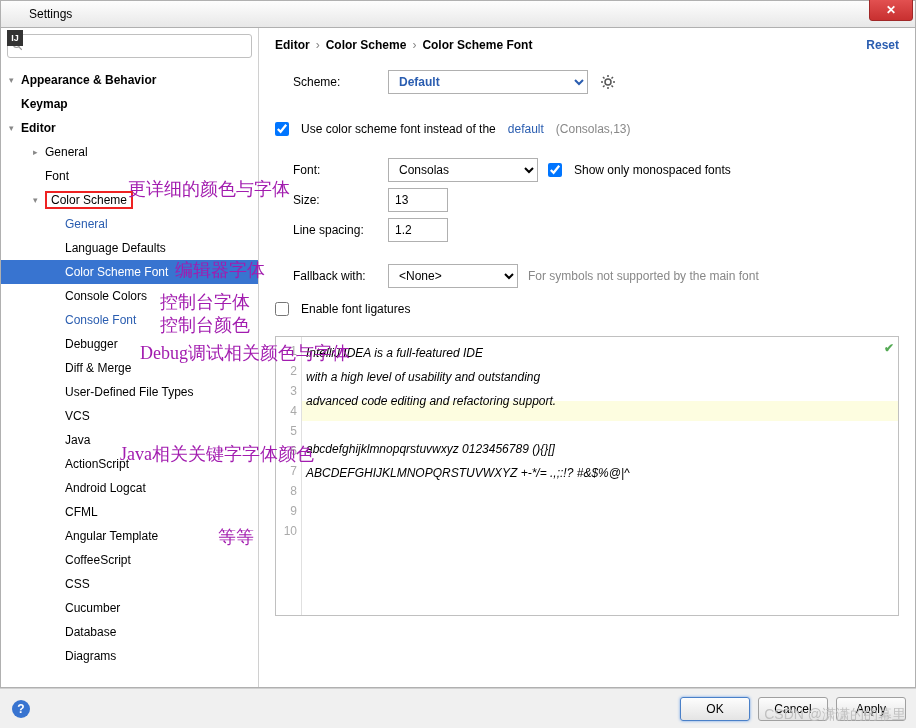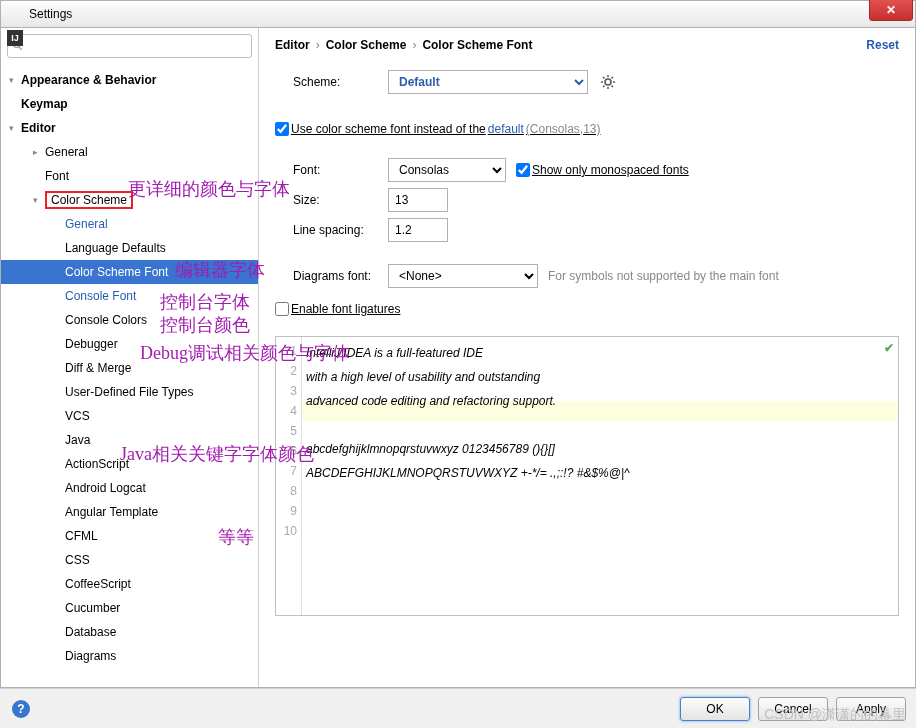--- a/index.html
+++ b/index.html
@@ -23,21 +23,21 @@
 .color-scheme-box { border: 2px solid #e22; display: inline-block; padding: 0 4px; }
 .main { flex: 1; padding: 10px 16px; position: relative; overflow: hidden; }
 .breadcrumb { display: flex; align-items: center; gap: 6px; font-weight: bold; margin-bottom: 18px; }
 .breadcrumb .sep { color: #888; font-weight: normal; }
 .reset { position: absolute; right: 16px; top: 10px; color: #2a5db0; font-weight: bold; cursor: pointer; }
 .form-row { display: flex; align-items: center; margin: 6px 0; gap: 10px; }
 .form-row label { width: 85px; margin-left: 18px; }
 select, input[type=text] { border: 1px solid #b0b0b0; height: 24px; padding: 0 6px; background: #fff; }
 .scheme-select { width: 200px; color: #2a5db0; font-weight: bold; }
 .gear { width: 20px; height: 20px; display: flex; align-items: center; justify-content: center; color: #555; }
-.checkbox-row { display: flex; align-items: center; gap: 2px; text-decoration: underline; }
+.checkbox-row { display: flex; align-items: center; gap: 12px; }
 .checkbox-row input { width: 14px; height: 14px; }
 .link { color: #2a5db0; }
 .gray { color: #888; }
 .preview { border: 1px solid #c0c0c0; margin-top: 20px; height: 280px; background: #fff; font-family: Consolas, monospace; position: relative; }
 .preview .gutter { position: absolute; left: 0; top: 0; bottom: 0; width: 26px; border-right: 1px solid #e0e0e0; color: #aaa; text-align: right; padding: 4px 4px 0 0; line-height: 20px; }
 .preview .code { position: absolute; left: 30px; top: 4px; line-height: 24px; white-space: pre; font-style: italic; }
 .preview .hl-line { position: absolute; left: 26px; right: 0; top: 64px; height: 20px; background: #fdfde0; }
 .preview .check-ico { position: absolute; right: 4px; top: 4px; color: #5a5; font-weight: bold; }
 .button-bar { position: absolute; bottom: 0; left: 0; right: 0; height: 40px; border-top: 1px solid #d0d0d0; background: #f0f0f0; display: flex; align-items: center; justify-content: flex-end; padding-right: 10px; gap: 8px; }
 .button-bar .help { position: absolute; left: 12px; width: 18px; height: 18px; border-radius: 9px; background: #3874d0; color: #fff; display: flex; align-items: center; justify-content: center; font-weight: bold; }
@@ -95,30 +95,30 @@
           <span class="lbl">General</span>
         </div>
         <div class="tree-row l2">
           <span class="arrow"></span>
           <span class="lbl">Language Defaults</span>
         </div>
         <div class="tree-row l2 selected">
           <span class="arrow"></span>
           <span class="lbl">Color Scheme Font</span>
         </div>
+        <div class="tree-row l2">
+          <span class="arrow"></span>
+          <span class="lbl">Console Colors</span>
+        </div>
         <div class="tree-row l2 blue">
           <span class="arrow"></span>
           <span class="lbl">Console Font</span>
         </div>
         <div class="tree-row l2">
           <span class="arrow"></span>
-          <span class="lbl">Console Colors</span>
-        </div>
-        <div class="tree-row l2">
-          <span class="arrow"></span>
           <span class="lbl">Debugger</span>
         </div>
         <div class="tree-row l2">
           <span class="arrow"></span>
           <span class="lbl">Diff &amp; Merge</span>
         </div>
         <div class="tree-row l2">
           <span class="arrow"></span>
           <span class="lbl">User-Defined File Types</span>
         </div>
@@ -133,33 +133,33 @@
         <div class="tree-row l2">
           <span class="arrow"></span>
           <span class="lbl">ActionScript</span>
         </div>
         <div class="tree-row l2">
           <span class="arrow"></span>
           <span class="lbl">Android Logcat</span>
         </div>
         <div class="tree-row l2">
           <span class="arrow"></span>
+          <span class="lbl">CFML</span>
+        </div>
+        <div class="tree-row l2">
+          <span class="arrow"></span>
           <span class="lbl">Angular Template</span>
         </div>
         <div class="tree-row l2">
           <span class="arrow"></span>
-          <span class="lbl">CFML</span>
+          <span class="lbl">CoffeeScript</span>
         </div>
         <div class="tree-row l2">
           <span class="arrow"></span>
           <span class="lbl">CSS</span>
-        </div>
-        <div class="tree-row l2">
-          <span class="arrow"></span>
-          <span class="lbl">CoffeeScript</span>
         </div>
         <div class="tree-row l2">
           <span class="arrow"></span>
           <span class="lbl">Cucumber</span>
         </div>
         <div class="tree-row l2">
           <span class="arrow"></span>
           <span class="lbl">Database</span>
         </div>
         <div class="tree-row l2">
@@ -203,38 +203,38 @@
     <div class="checkbox-row">
       <input type="checkbox" checked="" style="">
       <span>Use color scheme font instead of the</span>
       <span class="link">default</span>
       <span class="gray">(Consolas,13)</span>
     </div>
     <div style="height:16px"></div>
 
     <div class="form-row">
       <label>Font:</label>
-      <select style="width:118px"><option>Consolas</option></select>
+      <select style="width:150px"><option>Consolas</option></select>
       <div class="checkbox-row">
         <input type="checkbox" checked="" style="">
         <span>Show only monospaced fonts</span>
       </div>
     </div>
     <div class="form-row">
       <label>Size:</label>
       <input type="text" style="width: 60px;" value="13">
     </div>
     <div class="form-row">
       <label>Line spacing:</label>
       <input type="text" style="width: 60px;" value="1.2">
     </div>
     <div style="height:10px"></div>
     <div class="form-row">
-      <label>Diagrams font:</label>
-      <select style="width:150px"><option>&lt;None&gt;</option></select>
+      <label>Fallback with:</label>
+      <select style="width:130px"><option>&lt;None&gt;</option></select>
       <span class="gray">For symbols not supported by the main font</span>
     </div>
     <div style="height:8px"></div>
     <div class="checkbox-row">
       <input type="checkbox" style="">
       <span>Enable font ligatures</span>
     </div>
 
     <div class="preview">
       <div class="hl-line"></div>

